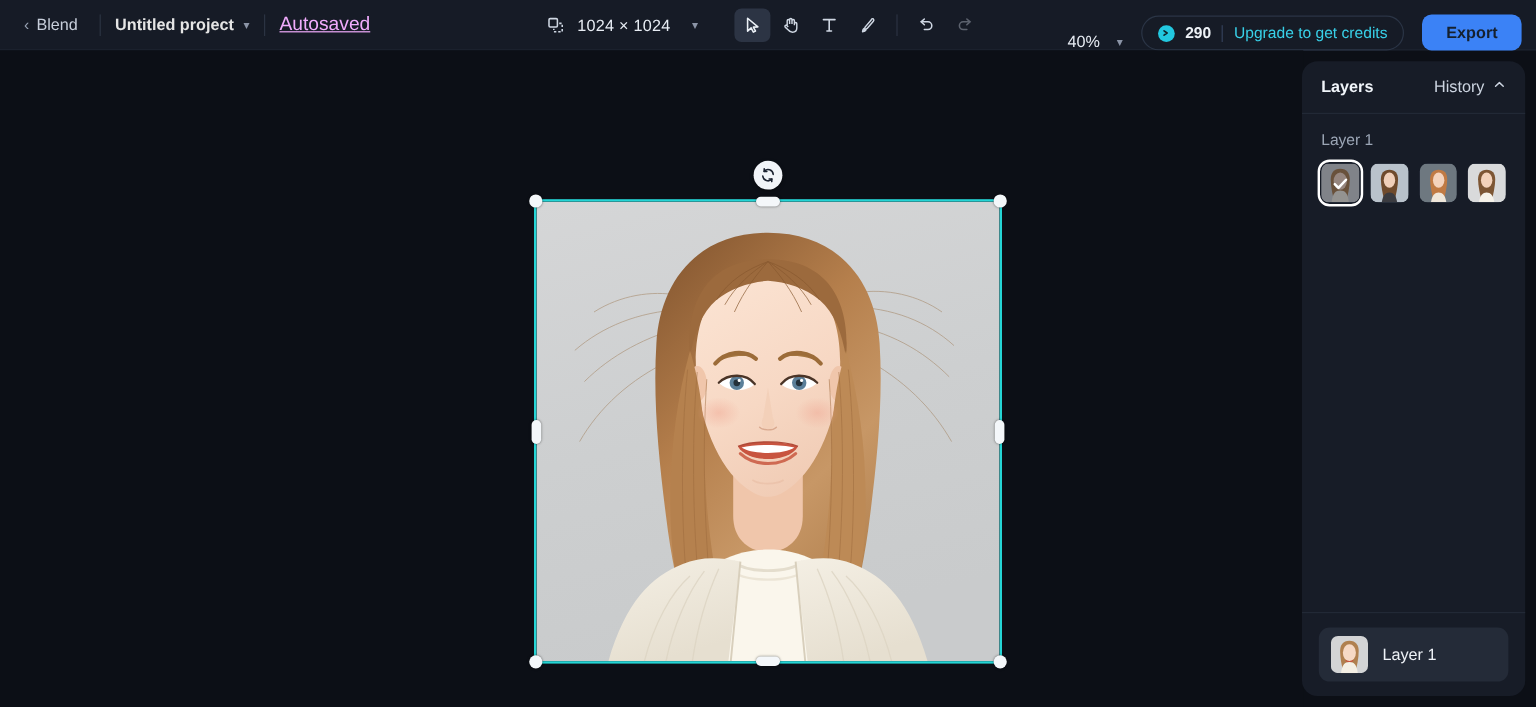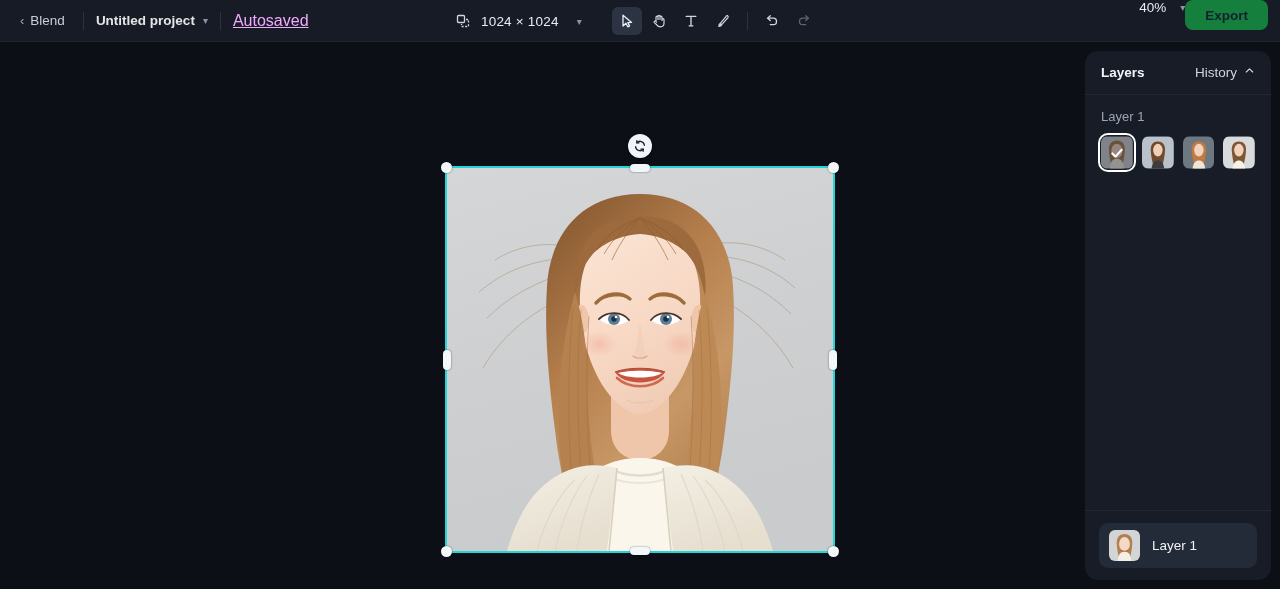--- a/index.html
+++ b/index.html
@@ -43,37 +43,37 @@
   .tool {
     width: 30px; height: 28px; border-radius: 6px;
     display: flex; align-items: center; justify-content: center;
     cursor: pointer;
   }
   .tool.active { background: #2c3444; }
   .tool.disabled { opacity: .38; }
 
   .tb-right {
     position: absolute; right: 12px; top: 0; height: 42px;
-    display: flex; align-items: flex-start; gap: 0;
+    display: flex; align-items: flex-end; gap: 15px;
   }
   .zoom-ctl { display: flex; align-items: center; gap: 6px; color: #e7ecf3; font-size: 13.5px; cursor: pointer; }
   .credits {
     display: flex; align-items: center; gap: 9px;
     border: 1px solid #2b3546; border-radius: 999px;
     padding: 5px 13px; height: 29px;
   }
   .credits-icon {
     width: 14px; height: 14px; border-radius: 50%;
     background: #22c8e0; display: flex; align-items: center; justify-content: center;
   }
   .credits-count { color: #eef2f7; font-size: 13px; font-weight: bold; }
   .credits-sep { width: 1px; height: 14px; background: #33405a; }
   .credits-link { color: #38d0e8; font-size: 13px; cursor: pointer; }
   .export-btn {
-    background: #15803d; color: #15202e; font-size: 13.5px; font-weight: bold;
+    background: #3b82f6; color: #15202e; font-size: 13.5px; font-weight: bold;
     border: none; border-radius: 8px; padding: 7px 20px; cursor: pointer;
     height: 30px;
   }
 
   
   .left-rail {
     position: absolute; left: 9px; top: 51px; width: 54px; height: 193px;
     background: #171c27; border-radius: 13px;
     display: flex; flex-direction: column; align-items: center;
   }
@@ -251,20 +251,30 @@
           <path d="M11.8 5.2H6.7a3.2 3.2 0 0 0 0 6.4h3"></path>
           <path d="M9.7 2.8l2.7 2.4-2.7 2.4"></path>
         </svg>
       </div>
     </div>
 
     <div class="tb-right">
       <div class="zoom-ctl">
         <span>40%</span>
         <span class="caret">▾</span>
+      </div>
+      <div class="credits">
+        <span class="credits-icon">
+          <svg width="9" height="9" viewBox="0 0 10 10" fill="none" stroke="#0f2730" stroke-width="1.6" stroke-linecap="round" stroke-linejoin="round">
+            <path d="M3.4 3 L6.2 5 L3.4 7"></path>
+          </svg>
+        </span>
+        <span class="credits-count">290</span>
+        <span class="credits-sep"></span>
+        <span class="credits-link">Upgrade to get credits</span>
       </div>
       <button class="export-btn">Export</button>
     </div>
   </div>
 
   <div class="left-rail">
     <div class="rail-top">
       <svg width="17" height="17" viewBox="0 0 17 17" fill="none" stroke="#dfe6ef" stroke-width="1.35" stroke-linecap="round" stroke-linejoin="round">
         <path d="M3.2 3.5v10"></path>
         <path d="M6.2 8.5h7.4M10.6 5.6l3 2.9-3 2.9"></path>

